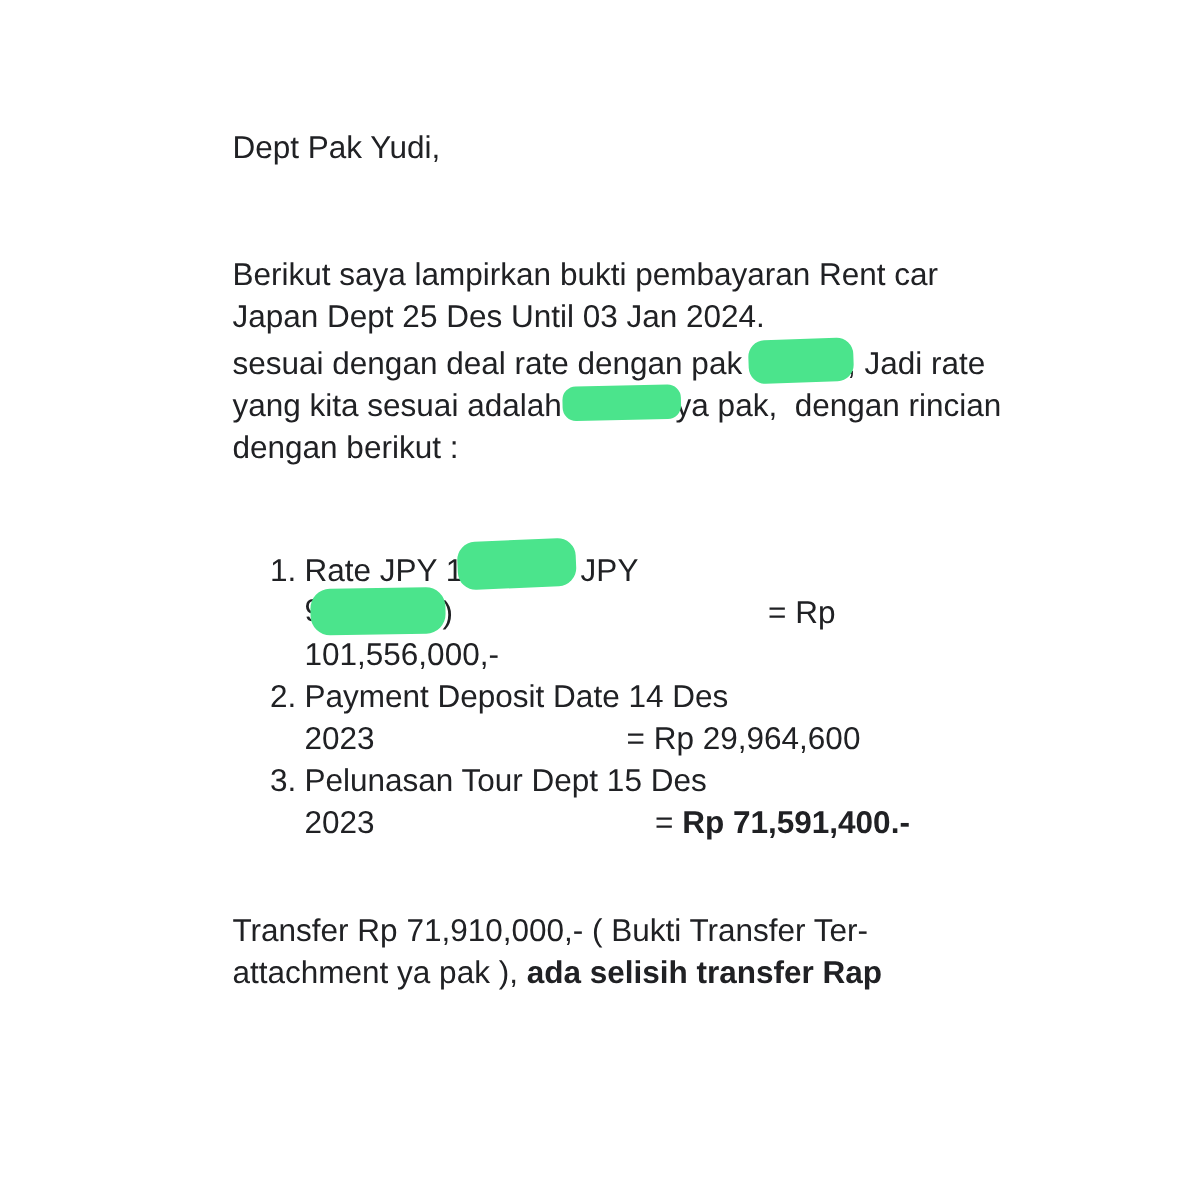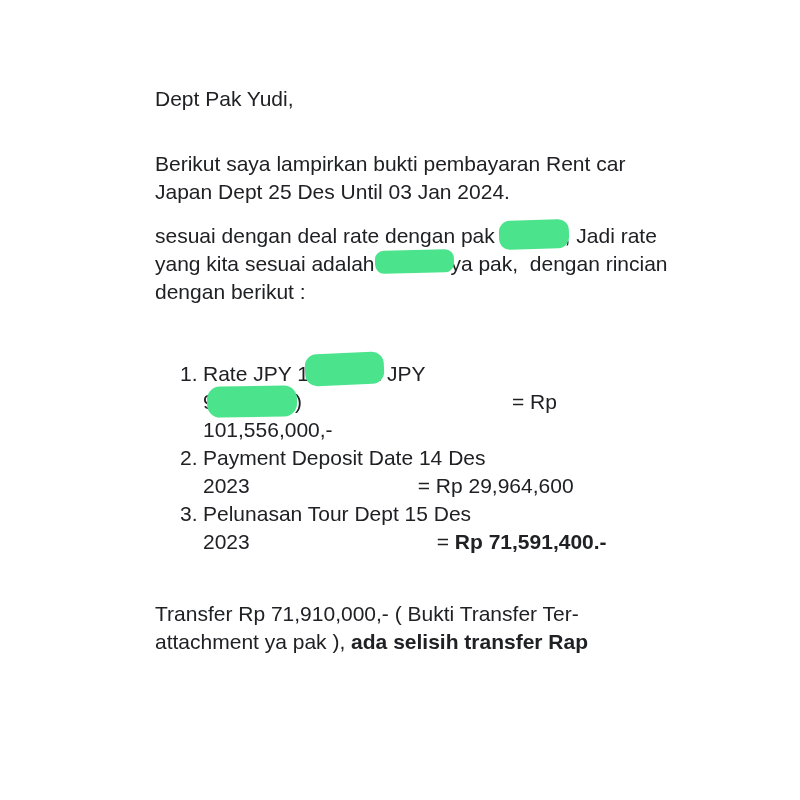--- a/index.html
+++ b/index.html
@@ -13,22 +13,22 @@
     overflow:hidden;
   }
   .doc{
     position:absolute;
     left:155px; top:85px;
     width:515px;
     font-size:21px;
     line-height:28px;
   }
   .line{ white-space:pre; }
-  .p-attach{ margin-top:37px; }
-  .p-rate{ margin-top:16px; }
+  .p-attach{ margin-top:57px; }
+  .p-rate{ margin-top:2px; }
   .list{ margin-top:54px; }
   .item{ display:flex; align-items:flex-start; }
   .num{ flex:none; width:48px; padding-left:25px; }
   .content{ flex:1 1 auto; min-width:0; }
   .p-close{ margin-top:44px; }
   .b{ font-weight:700; }
 
   
   .redact{ position:relative; display:inline-block; white-space:pre; }
   .redact .stroke{ position:absolute; background:var(--green); z-index:2; }

